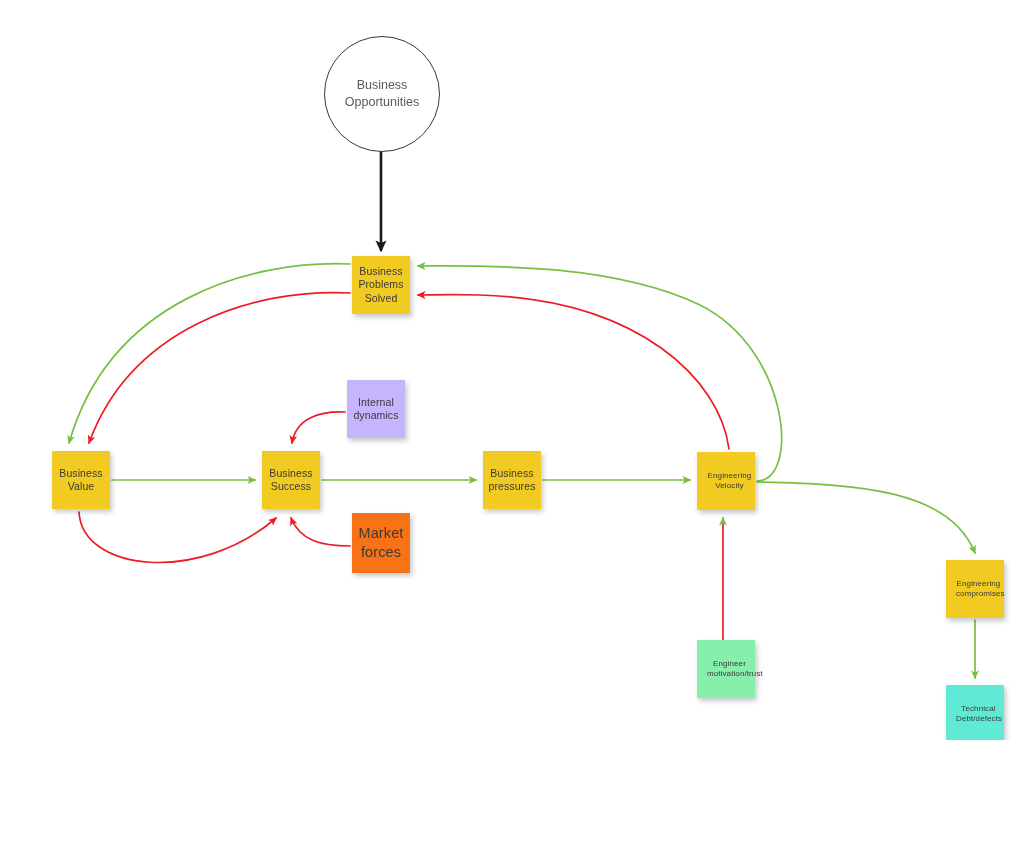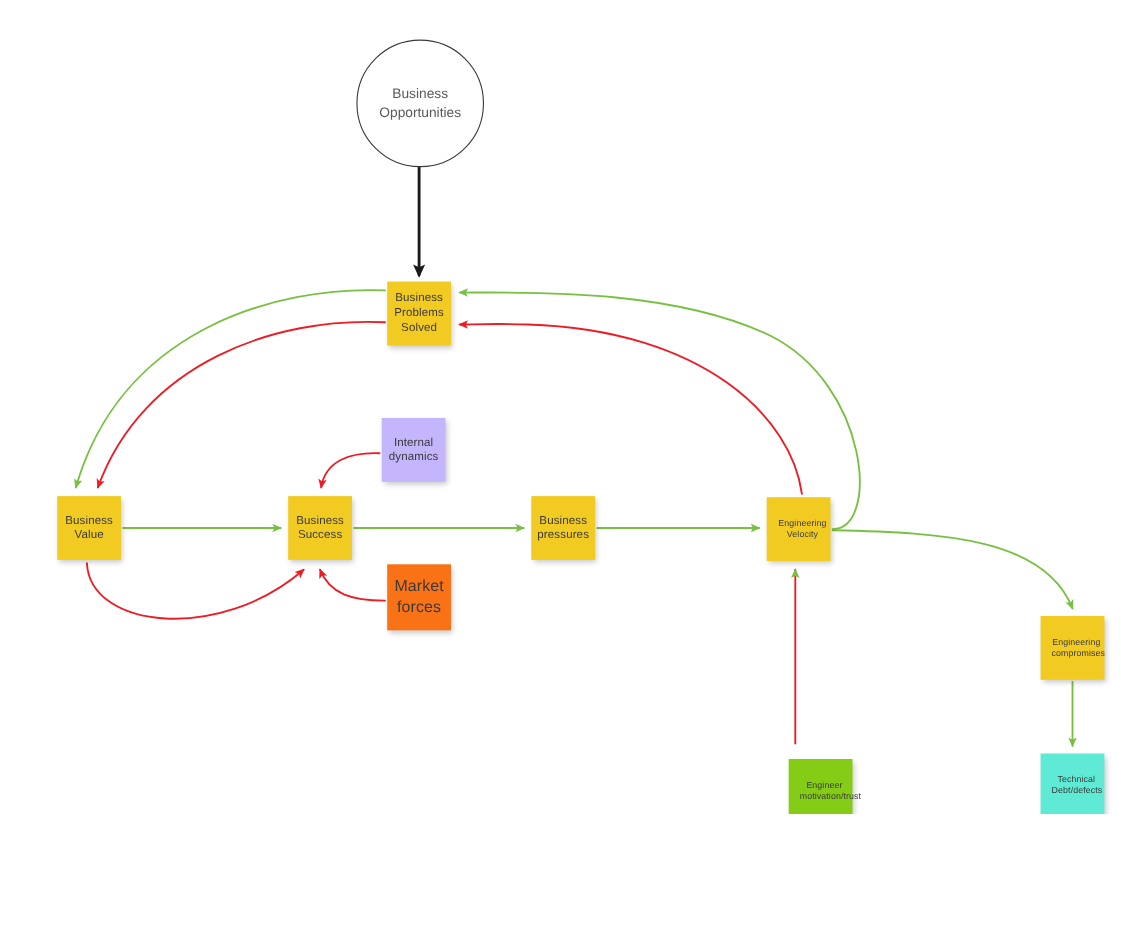--- a/index.html
+++ b/index.html
@@ -146,21 +146,21 @@
 Velocity</span>
       </div>
       <div class="sticky size-sm" style="left: 946px; top: 560px; width: 58px; height: 58px; background: rgb(242, 203, 34);">
         <span class="label">Engineering
 compromises</span>
       </div>
       <div class="sticky size-sm" style="left: 946px; top: 685px; width: 58px; height: 58px; background: #5eead4;">
         <span class="label">Technical
 Debt/defects</span>
       </div>
-      <div class="sticky size-sm" style="left: 697px; top: 690px; width: 58px; height: 58px; background: #84cc16; margin-left: 20px;">
+      <div class="sticky size-sm" style="left: 697px; top: 640px; width: 58px; height: 58px; background: #86efac;">
         <span class="label">Engineer
 motivation/trust</span>
       </div>
     </div>
 
   <div id="watermark" style="left: 952px; top: 840px; color: rgb(199, 200, 214); font-family: Liberation Serif, serif;">miro</div>
 
 </div>
 
 </body></html>

